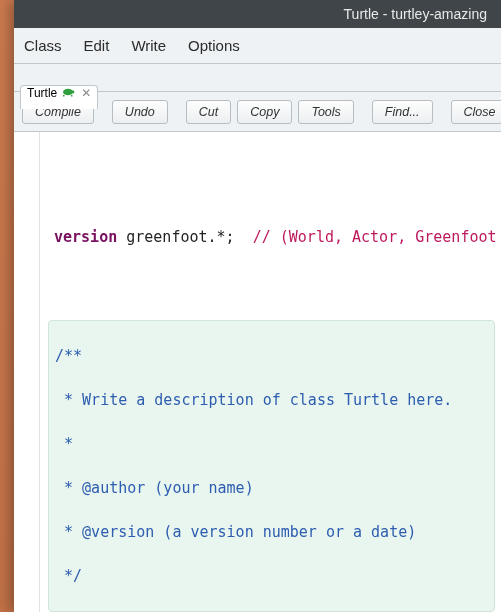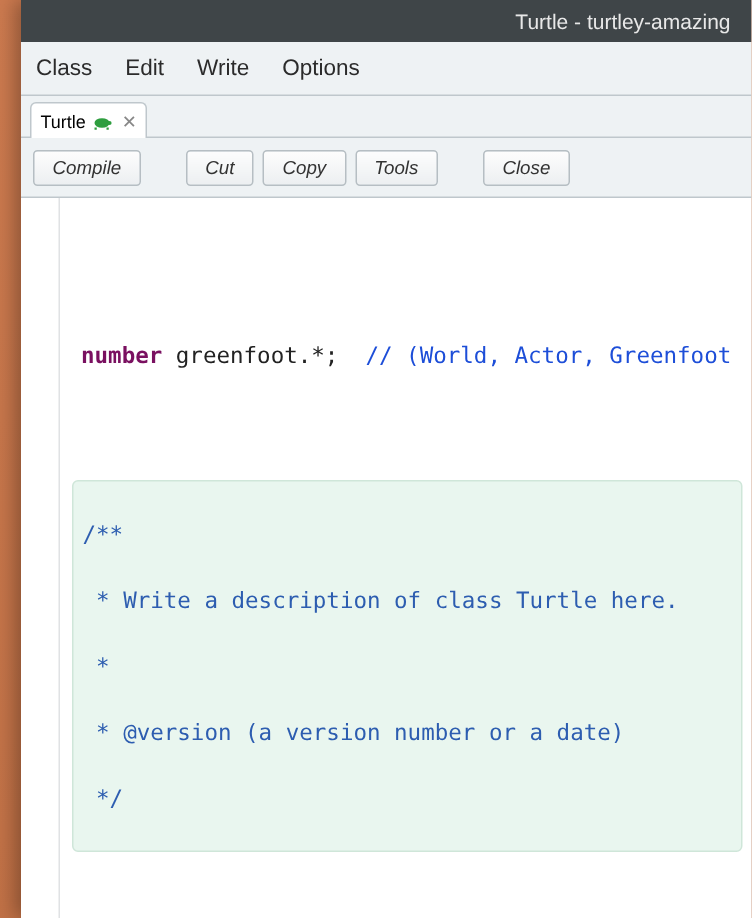--- a/index.html
+++ b/index.html
@@ -49,26 +49,26 @@
     padding-left: 6px;
     border-bottom: 1px solid #bfc7cc;
   }
   .tab {
     background: #fff;
     border: 1px solid #bfc7cc;
     border-bottom: none;
     border-radius: 4px 4px 0 0;
     height: 24px;
     display: flex;
-    align-items: center;
+    align-items: flex-start;
     padding: 0 6px;
     gap: 4px;
     font-size: 12px;
     position: relative;
-    top: 1px;
+    top: 18px;
   }
   .tab-close {
     color: #888;
     font-size: 12px;
     margin-left: 2px;
   }
   .turtle-icon {
     width: 14px;
     height: 10px;
     display: inline-block;
@@ -120,21 +120,21 @@
   .line { padding-left: 12px; }
   .block-comment {
     background: #e9f6ef;
     border: 1px solid #cfe6d9;
     border-radius: 4px;
     margin: 6px 6px 4px 6px;
     padding: 2px 6px;
   }
   
   .kw { color: #7a1060; font-weight: bold; }
-  .cmt { color: #1d4ed8; }
+  .cmt { color: #be185d; }
   .doccmt { color: #2d5db0; }
   .txt { color: #222; }
 </style>
 </head>
 <body>
 
 <div class="window">
 
   <div class="titlebar">
     <span>Turtle - turtley-amazing</span>
@@ -158,38 +158,41 @@
           <rect x="10" y="8" width="1.5" height="1.5" fill="#2e9e3f"></rect>
         </svg>
       </span>
       <span class="tab-close">✕</span>
     </div>
   </div>
 
   <div class="toolbar">
     <div class="tbtn">Compile</div>
     <div class="spacer"></div>
+    <div class="tbtn">Undo</div>
     <div class="spacer"></div>
     <div class="tbtn">Cut</div>
     <div class="tbtn">Copy</div>
     <div class="tbtn">Tools</div>
     <div class="spacer"></div>
+    <div class="tbtn">Find...</div>
     <div class="spacer"></div>
     <div class="tbtn">Close</div>
   </div>
 
   <div class="editor">
     <div class="gutter"></div>
     <div class="codewrap">
-<div class="line"><span class="kw">number</span><span class="txt"> greenfoot.*;  </span><span class="cmt">// (World, Actor, Greenfoot</span></div>
+<div class="line"><span class="kw">version</span><span class="txt"> greenfoot.*;  </span><span class="cmt">// (World, Actor, Greenfoot</span></div>
 <div class="line">&nbsp;</div>
 <div class="block-comment">
 <div class="doccmt">/**</div>
 <div class="doccmt"> * Write a description of class Turtle here.</div>
 <div class="doccmt"> * </div>
+<div class="doccmt"> * @author (your name) </div>
 <div class="doccmt"> * @version (a version number or a date)</div>
 <div class="doccmt"> */</div>
 </div>
 
 
 
 
     </div>
   </div>
 

